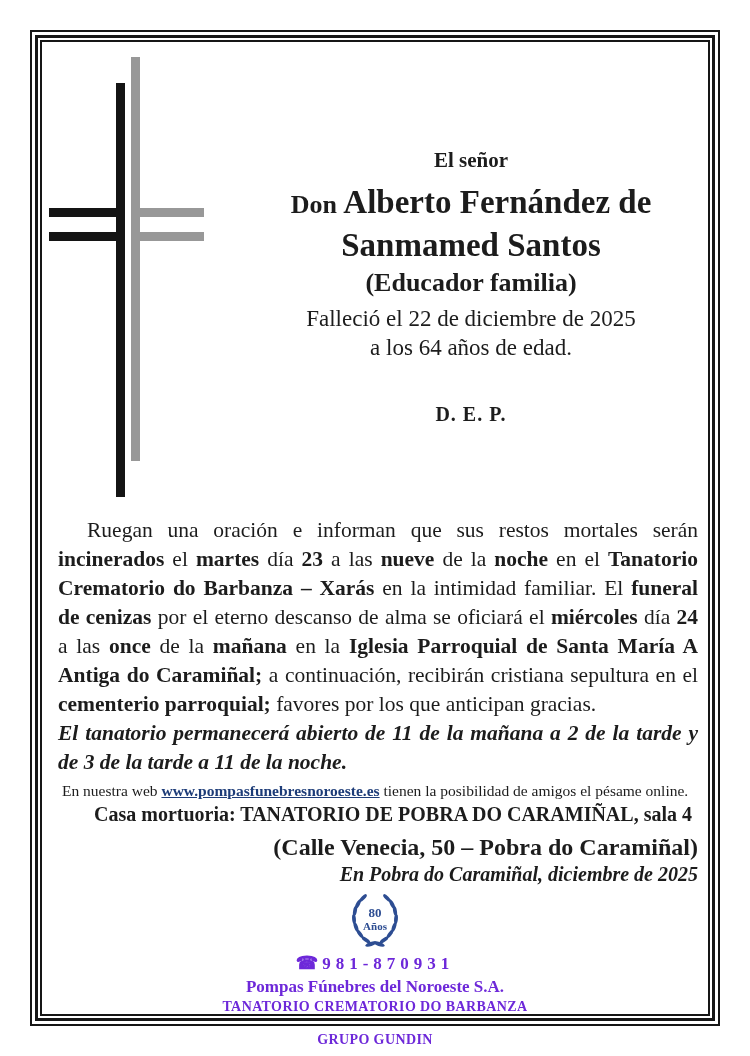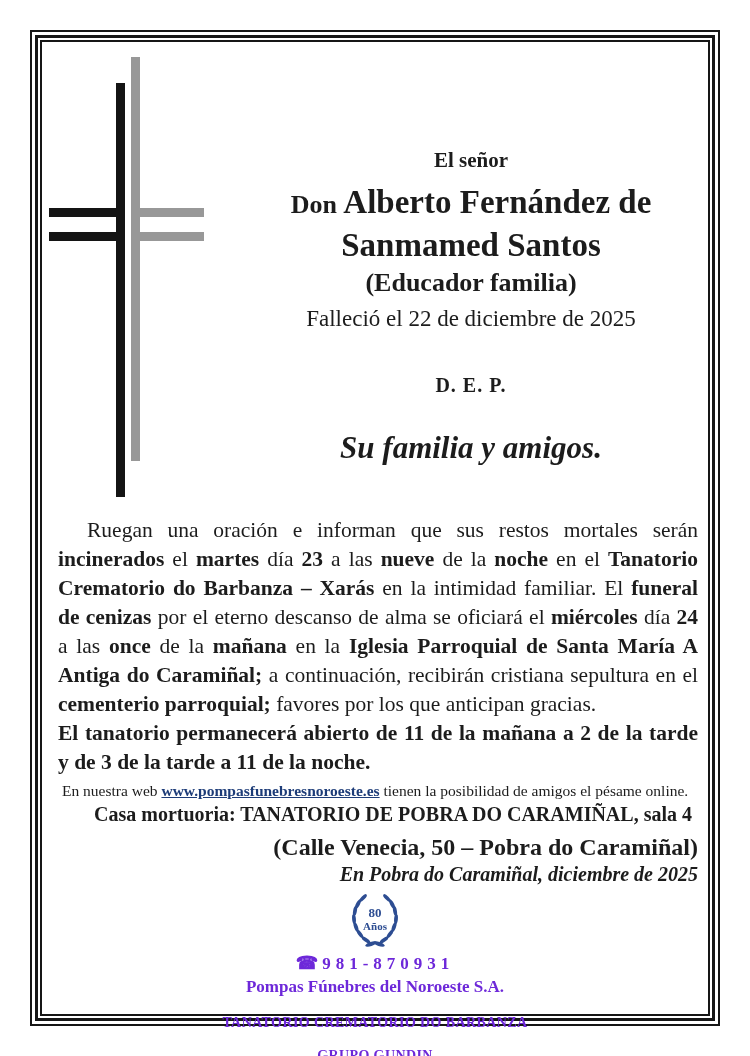--- a/index.html
+++ b/index.html
@@ -32,35 +32,35 @@
   .name-prefix { font-size:26px; }
   .occupation { font-size:26px; font-weight:bold; margin-top:3px; }
   .death-line { font-size:23px; line-height:29px; margin-top:6px; }
   .death-line2 { font-size:23px; line-height:29px; }
   .dep { font-size:20px; font-weight:bold; margin-top:41px; letter-spacing:1px; }
   .family { font-size:31px; font-weight:bold; font-style:italic; margin-top:33px; }
 
   
   .body-block { position:absolute; left:58px; top:516px; width:640px; }
   .para { font-size:21.5px; line-height:29px; text-align:justify; text-indent:29px; }
-  .schedule { font-size:21.5px; line-height:29px; font-weight:bold; text-align:justify; }
+  .schedule { font-size:21.5px; line-height:29px; font-weight:bold; text-align:justify;font-style:italic; }
   .webline { font-size:15.5px; margin-top:5px; padding-left:4px; }
   a.weblink { color:#1d3c78; text-decoration:underline; font-weight:bold; cursor:pointer; }
   .casa { font-size:20px; font-weight:bold; text-align:center; padding-left:30px; margin-top:3px; white-space:nowrap; }
   .address { font-size:24px; font-weight:bold; text-align:right; margin-top:8px; }
   .dateline { font-size:20px; font-weight:bold; font-style:italic; text-align:right; margin-top:2px; }
 
   
   .footer-block { position:absolute; left:0; top:891px; width:750px; text-align:center; color:#6d28d9; }
   .wreath { display:inline-block; }
   .phone-line { font-size:17px; font-weight:bold; margin-top:1px; }
   .phone-number { letter-spacing:5px; }
   .phone-glyph { font-size:18px; letter-spacing:0; margin-right:4px; }
   .company { font-size:17px; font-weight:bold; margin-top:3px; }
-  .co-line2 { font-size:14px; font-weight:bold; margin-top:18px; letter-spacing:0.4px; }
+  .co-line2 { font-size:14px; font-weight:bold; margin-top:2px; letter-spacing:0.4px; }
   .co-line3 { font-size:14px; font-weight:bold; margin-top:17px; letter-spacing:0.4px; }
 </style>
 </head>
 <body>
 
 <div class="sheet">
 
   <div class="frame-outer">
     <div class="frame-mid">
       <div class="frame-inner"></div>
@@ -74,22 +74,22 @@
     <div class="cross-bar bar-gray  gray-h1"></div>
     <div class="cross-bar bar-black black-h2"></div>
     <div class="cross-bar bar-gray  gray-h2"></div>
   </div>
 
   <div class="header-block">
     <div class="salutation">El señor</div>
     <div class="deceased-name"><span class="name-prefix">Don</span> <span>Alberto Fernández de</span><br><span>Sanmamed Santos</span></div>
     <div class="occupation">(Educador familia)</div>
     <div class="death-line">Falleció el 22 de diciembre de 2025</div>
+    <div class="death-line2">a los 64 años de edad.</div>
     <div class="dep">D. E. P.</div>
-    <div class="family">Su familia y amigos.</div>
   </div>
 
   <div class="body-block">
     <p class="para"><span>Ruegan una oración e informan que sus restos mortales serán </span><span style="font-weight: bold;">incinerados</span><span> el </span><span style="font-weight: bold;">martes</span><span> día </span><span style="font-weight: bold;">23</span><span> a las </span><span style="font-weight: bold;">nueve</span><span> de la </span><span style="font-weight: bold;">noche</span><span> en el </span><span style="font-weight: bold;">Tanatorio Crematorio do Barbanza – Xarás</span><span> en la intimidad familiar. El </span><span style="font-weight: bold;">funeral de cenizas</span><span> por el eterno descanso de alma se oficiará el </span><span style="font-weight: bold;">miércoles</span><span> día </span><span style="font-weight: bold;">24</span><span> a las </span><span style="font-weight: bold;">once</span><span> de la </span><span style="font-weight: bold;">mañana</span><span> en la </span><span style="font-weight: bold;">Iglesia Parroquial de Santa María A Antiga do Caramiñal;</span><span> a continuación, recibirán cristiana sepultura en el </span><span style="font-weight: bold;">cementerio parroquial;</span><span> favores por los que anticipan gracias.</span></p>
     <p class="schedule">El tanatorio permanecerá abierto de 11 de la mañana a 2 de la tarde y de 3 de la tarde a 11 de la noche.</p>
     <p class="webline"><span>En nuestra web </span><a class="weblink" href="#">www.pompasfunebresnoroeste.es</a><span> tienen la posibilidad de amigos el pésame online.</span></p>
     <p class="casa">Casa mortuoria: TANATORIO DE POBRA DO CARAMIÑAL, sala 4</p>
     <p class="address">(Calle Venecia, 50 – Pobra do Caramiñal)</p>
     <p class="dateline">En Pobra do Caramiñal, diciembre de 2025</p>
   </div>

